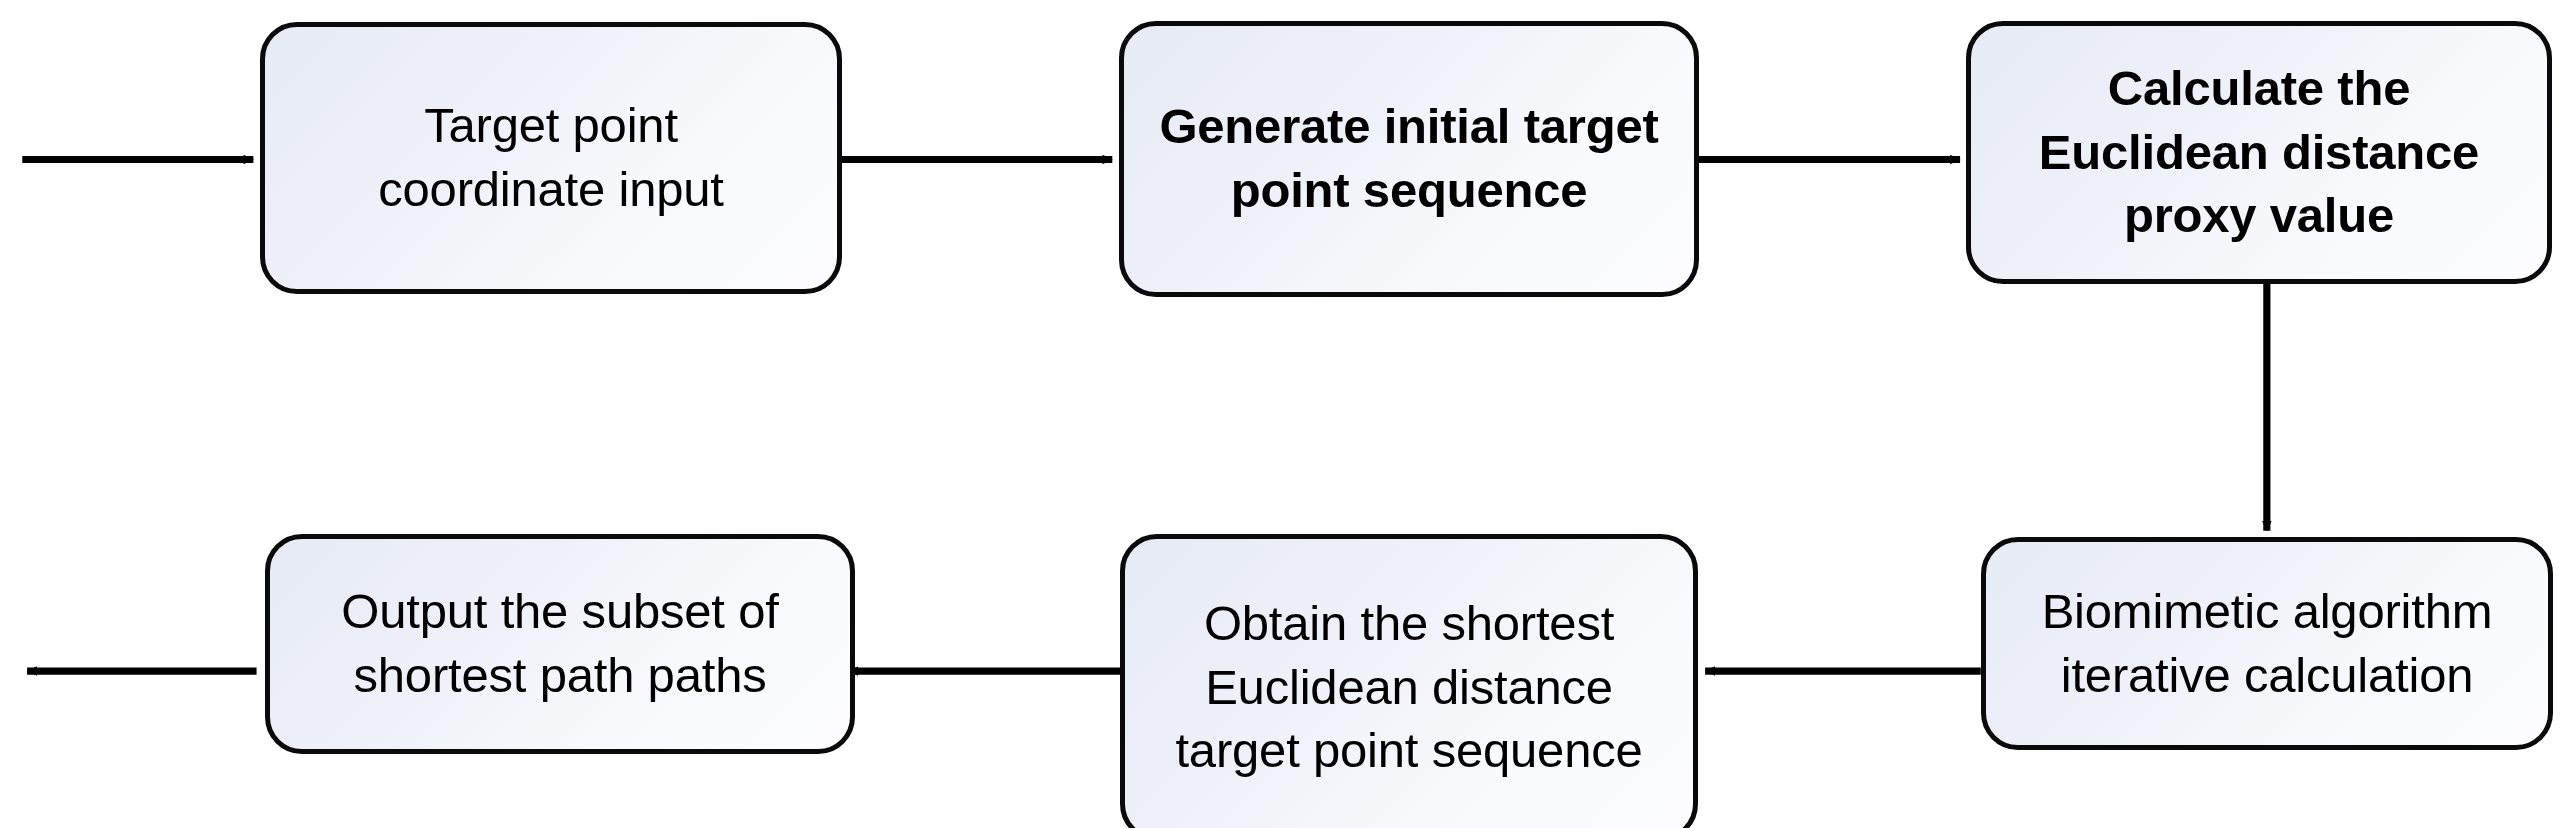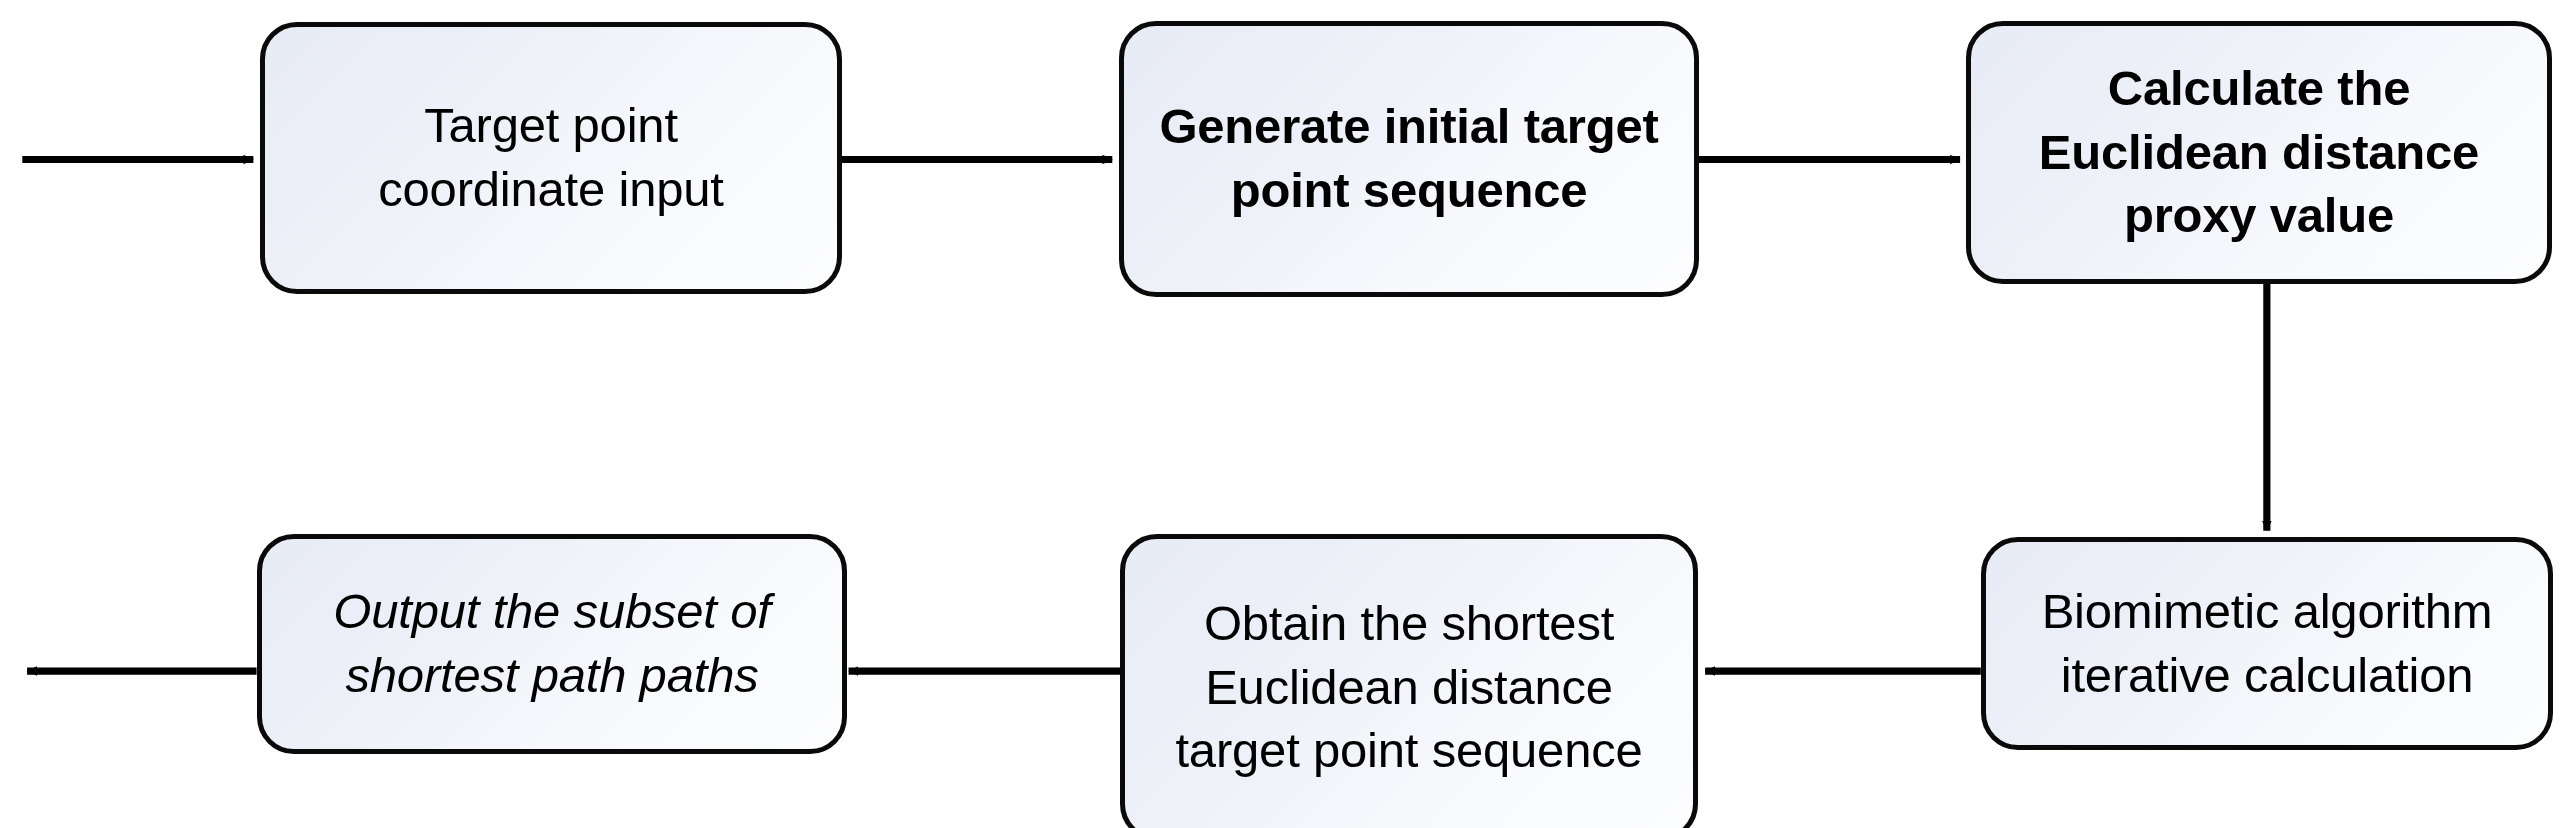--- a/index.html
+++ b/index.html
@@ -45,21 +45,21 @@
     width: 100%;
     white-space: pre-line;
   }
 
   
   #node-target-point-input      { left: 260px;  top: 22px;  width: 582px; height: 272px; }
   #node-initial-sequence        { left: 1119px; top: 21px;  width: 580px; height: 276px; font-weight: bold; }
   #node-euclidean-proxy         { left: 1966px; top: 21px;  width: 586px; height: 263px; font-weight: bold; }
   #node-biomimetic-iteration    { left: 1981px; top: 537px; width: 572px; height: 213px; }
   #node-shortest-sequence       { left: 1120px; top: 534px; width: 578px; height: 307px; }
-  #node-output-subset           { left: 257px;  top: 534px; width: 590px; height: 220px; font-style: italic; }
+  #node-output-subset           { left: 265px;  top: 534px; width: 590px; height: 220px; }
 </style>
 </head>
 <body>
 
 <div id="canvas">
 
   <svg class="flow-svg" viewBox="0 0 3233 1040" aria-hidden="true">
     <defs>
       <marker id="arrow-right" markerWidth="14" markerHeight="14" refX="12.4" refY="6" orient="auto" markerUnits="userSpaceOnUse">
         <path d="M0,0 L13,6 L0,12 z" fill="#000000"></path>

